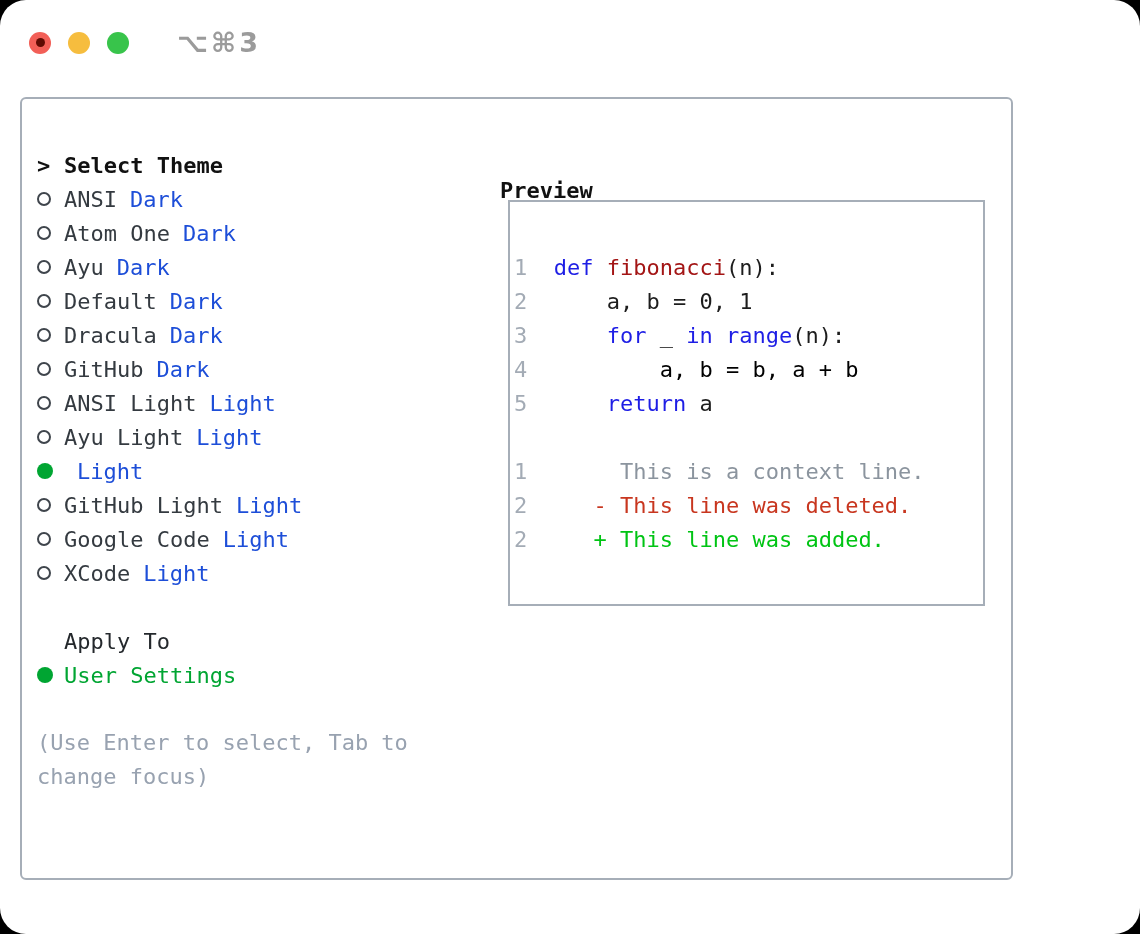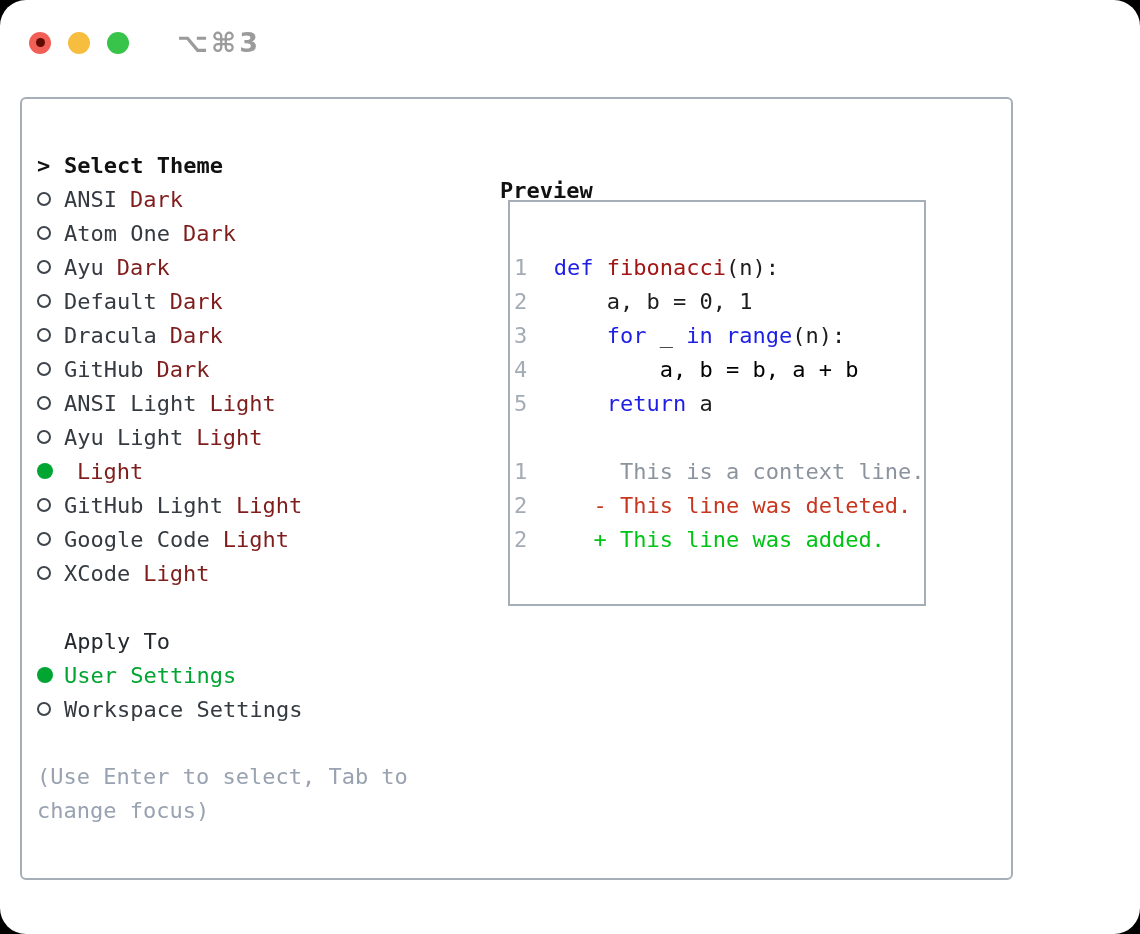--- a/index.html
+++ b/index.html
@@ -25,29 +25,29 @@
 
   
   .left-col{position:absolute;left:15px;top:49px;}
   .row{display:flex;align-items:center;height:34px;font-size:22px;
        color:#343a40;white-space:pre;}
   .marker{flex:0 0 27px;display:flex;align-items:center;}
   .ring{width:14px;height:14px;border:2px solid #3f454c;border-radius:50%;box-sizing:border-box;}
   .dot{width:16px;height:16px;border-radius:50%;}
   .prompt{font-weight:bold;color:#111;font-size:22px;}
   .list-header{font-weight:bold;color:#111;}
-  .tag{margin-left:13px;color:#7f1d1d;}
+  .tag{margin-left:13px;color:#1d4ed8;}
   .spacer{height:34px;}
   .apply-header{color:#24282c;}
   .hint{font-size:22px;line-height:34px;color:#98a2b0;white-space:pre;}
 
   
   .preview-header{position:absolute;left:478px;top:49px;height:34px;display:flex;
                   align-items:center;font-size:22px;font-weight:bold;color:#111;margin-top:25px;}
-  .preview-box{position:absolute;left:486px;top:101px;width:418px;height:406px;
+  .preview-box{position:absolute;left:486px;top:101px;width:477px;height:406px;
                border:2px solid #a6aeb8;box-sizing:border-box;background:#fff;
                padding:49px 0 0 4px;overflow:hidden;}
   .code-line{font-size:22px;line-height:34px;white-space:pre;height:34px;}
 </style>
 </head>
 <body>
 
 <div class="window">
 
   <div class="titlebar">
@@ -84,21 +84,20 @@
 
       <div class="spacer"></div>
 
       <div class="row">
         <span class="marker"></span>
         <span class="apply-header">Apply To</span>
       </div>
 
       <div id="apply-list">
           <div class="row"><span class="marker"><span class="dot" style="background: rgb(0, 165, 50);"></span></span><span style="color: rgb(0, 165, 50);">User Settings</span></div>
-          <div class="row"><span class="marker"><span class="ring"></span></span><span>Workspace Settings</span></div>
         </div>
 
       <div class="spacer"></div>
 
       <div class="hint">(Use Enter to select, Tab to
 change focus)</div>
     </div>
 
     <div class="preview-header">Preview</div>
 

